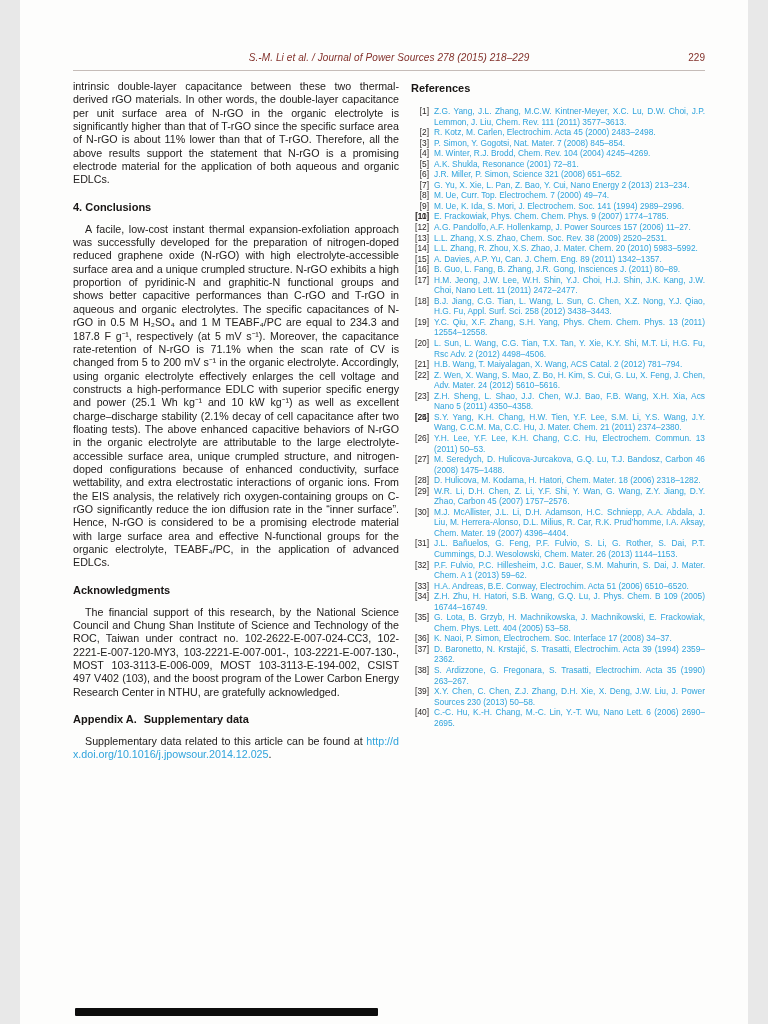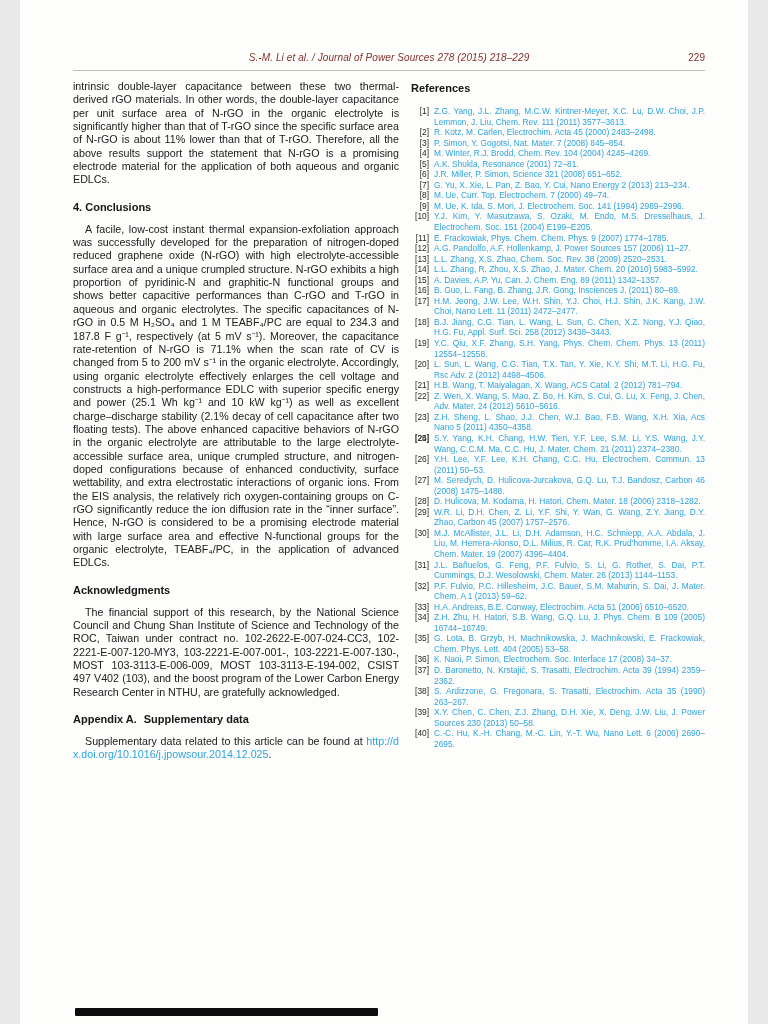--- a/index.html
+++ b/index.html
@@ -109,21 +109,21 @@
       <ol class="ref-list">
           <li class="ref-item"><span class="ref-num">[1]</span><span class="ref-text">Z.G. Yang, J.L. Zhang, M.C.W. Kintner-Meyer, X.C. Lu, D.W. Choi, J.P. Lemmon, J. Liu, Chem. Rev. 111 (2011) 3577–3613.</span></li>
           <li class="ref-item"><span class="ref-num">[2]</span><span class="ref-text">R. Kotz, M. Carlen, Electrochim. Acta 45 (2000) 2483–2498.</span></li>
           <li class="ref-item"><span class="ref-num">[3]</span><span class="ref-text">P. Simon, Y. Gogotsi, Nat. Mater. 7 (2008) 845–854.</span></li>
           <li class="ref-item"><span class="ref-num">[4]</span><span class="ref-text">M. Winter, R.J. Brodd, Chem. Rev. 104 (2004) 4245–4269.</span></li>
           <li class="ref-item"><span class="ref-num">[5]</span><span class="ref-text">A.K. Shukla, Resonance (2001) 72–81.</span></li>
           <li class="ref-item"><span class="ref-num">[6]</span><span class="ref-text">J.R. Miller, P. Simon, Science 321 (2008) 651–652.</span></li>
           <li class="ref-item"><span class="ref-num">[7]</span><span class="ref-text">G. Yu, X. Xie, L. Pan, Z. Bao, Y. Cui, Nano Energy 2 (2013) 213–234.</span></li>
           <li class="ref-item"><span class="ref-num">[8]</span><span class="ref-text">M. Ue, Curr. Top. Electrochem. 7 (2000) 49–74.</span></li>
           <li class="ref-item"><span class="ref-num">[9]</span><span class="ref-text">M. Ue, K. Ida, S. Mori, J. Electrochem. Soc. 141 (1994) 2989–2996.</span></li>
-          <li class="ref-item"><span class="ref-num">[10]</span><span class="ref-text">Y.J. Kim, Y. Masutzawa, S. Ozaki, M. Endo, M.S. Dresselhaus, J. Electrochem. Soc. 151 (2004) E199–E205.</span></li>
+          <li class="ref-item"><span class="ref-num">[10]</span></li>
           <li class="ref-item"><span class="ref-num">[11]</span><span class="ref-text">E. Frackowiak, Phys. Chem. Chem. Phys. 9 (2007) 1774–1785.</span></li>
           <li class="ref-item"><span class="ref-num">[12]</span><span class="ref-text">A.G. Pandolfo, A.F. Hollenkamp, J. Power Sources 157 (2006) 11–27.</span></li>
           <li class="ref-item"><span class="ref-num">[13]</span><span class="ref-text">L.L. Zhang, X.S. Zhao, Chem. Soc. Rev. 38 (2009) 2520–2531.</span></li>
           <li class="ref-item"><span class="ref-num">[14]</span><span class="ref-text">L.L. Zhang, R. Zhou, X.S. Zhao, J. Mater. Chem. 20 (2010) 5983–5992.</span></li>
           <li class="ref-item"><span class="ref-num">[15]</span><span class="ref-text">A. Davies, A.P. Yu, Can. J. Chem. Eng. 89 (2011) 1342–1357.</span></li>
           <li class="ref-item"><span class="ref-num">[16]</span><span class="ref-text">B. Guo, L. Fang, B. Zhang, J.R. Gong, Insciences J. (2011) 80–89.</span></li>
           <li class="ref-item"><span class="ref-num">[17]</span><span class="ref-text">H.M. Jeong, J.W. Lee, W.H. Shin, Y.J. Choi, H.J. Shin, J.K. Kang, J.W. Choi, Nano Lett. 11 (2011) 2472–2477.</span></li>
           <li class="ref-item"><span class="ref-num">[18]</span><span class="ref-text">B.J. Jiang, C.G. Tian, L. Wang, L. Sun, C. Chen, X.Z. Nong, Y.J. Qiao, H.G. Fu, Appl. Surf. Sci. 258 (2012) 3438–3443.</span></li>
           <li class="ref-item"><span class="ref-num">[19]</span><span class="ref-text">Y.C. Qiu, X.F. Zhang, S.H. Yang, Phys. Chem. Chem. Phys. 13 (2011) 12554–12558.</span></li>
           <li class="ref-item"><span class="ref-num">[20]</span><span class="ref-text">L. Sun, L. Wang, C.G. Tian, T.X. Tan, Y. Xie, K.Y. Shi, M.T. Li, H.G. Fu, Rsc Adv. 2 (2012) 4498–4506.</span></li>

